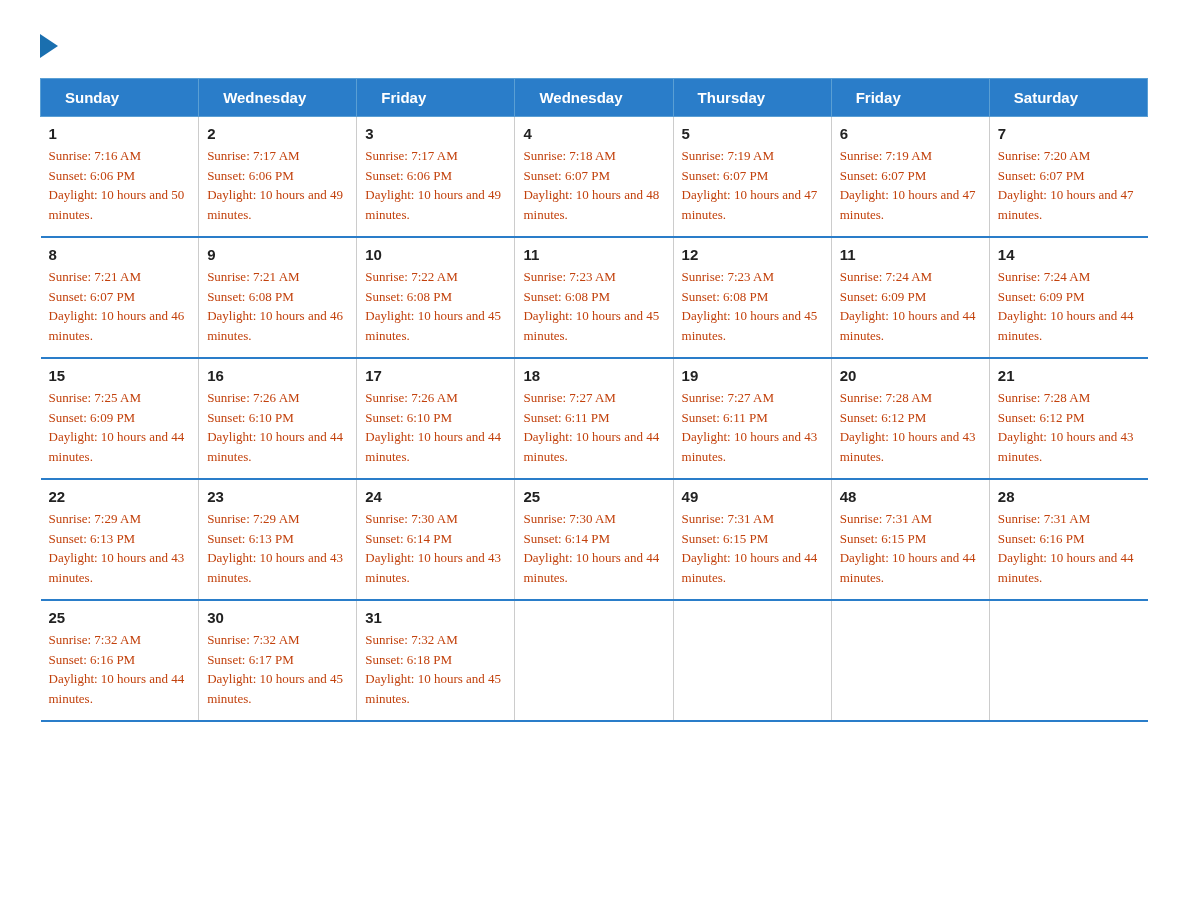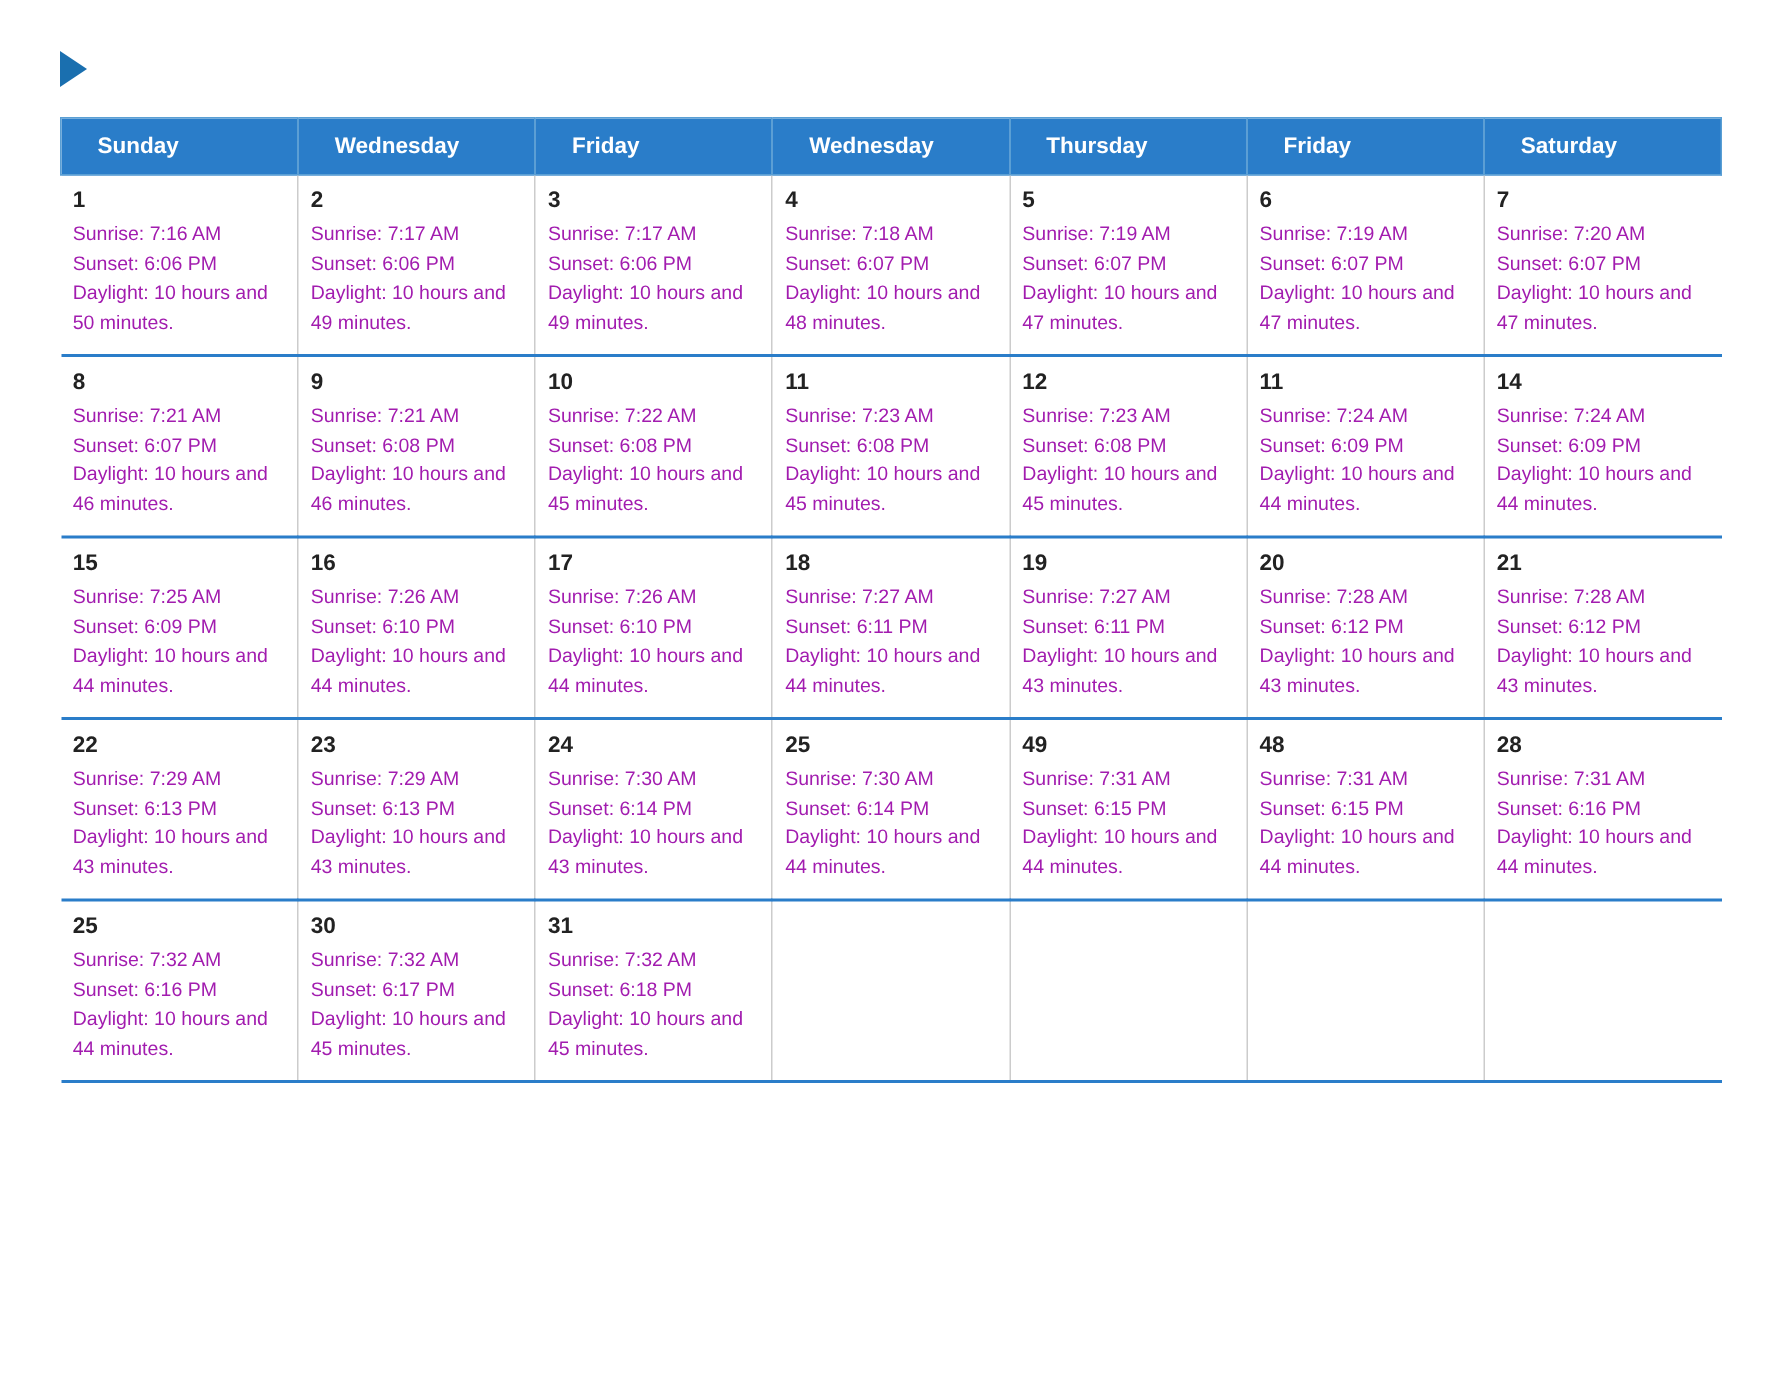--- a/index.html
+++ b/index.html
@@ -91,21 +91,22 @@
     }
     .day-num {
       font-size: 15px;
       font-weight: bold;
       display: block;
       margin-bottom: 4px;
     }
     .day-info {
       font-size: 13px;
       line-height: 1.5;
-      color: #a21caf;
+      color: #c2410c;
+      font-family: Liberation Serif, serif;
     }
   </style>
 </head>
 <body>
 
 <div class="header">
   <div class="logo-wrapper">
     <div class="logo-top">
       <span class="logo-text-general"></span>
       <span class="logo-arrow"></span>

